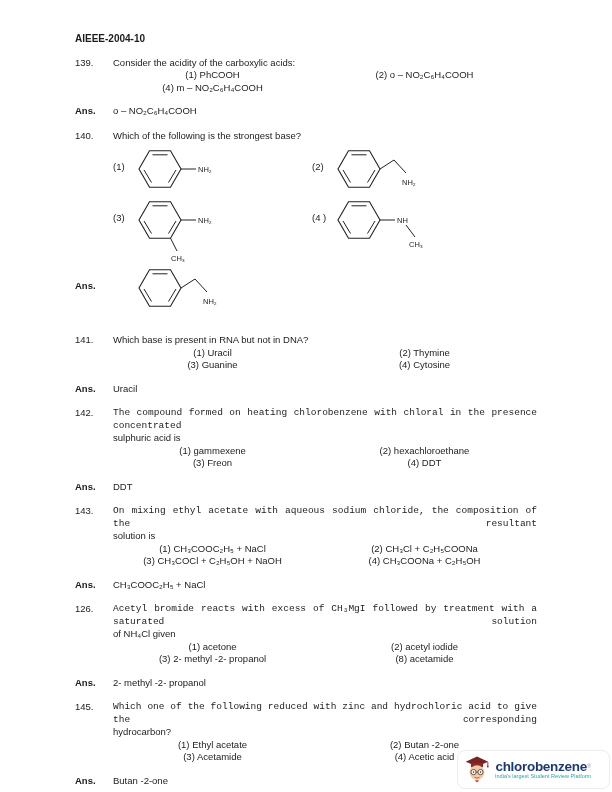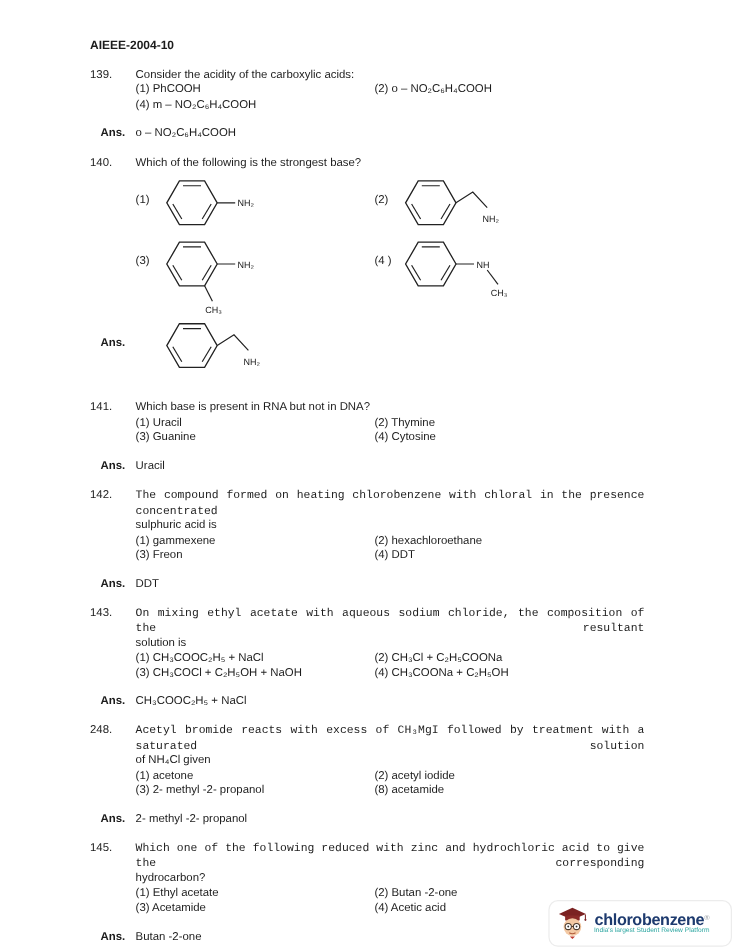--- a/index.html
+++ b/index.html
@@ -10,23 +10,23 @@
     font-size:9.5px; line-height:12.5px; color:#1c1c1c;
   }
   .content { padding:33px 75px 0 75px; }
   .header { font-weight:bold; font-size:10px; margin-bottom:11px; }
   .q { display:flex; margin-bottom:11px; }
   .q.mb0 { margin-bottom:0; }
   .qnum { width:38px; flex:none; }
   .qbody { width:424px; }
   .qline-just { text-align:justify; text-align-last:justify;font-family:Liberation Mono, monospace; }
   .opts { display:grid; grid-template-columns:199px 1fr; }
-  .opt { white-space:nowrap; }
+  .opt { white-space:nowrap;text-align:center; }
   .ans { display:flex; margin-bottom:12px; }
-  .anslabel { width:38px; flex:none; font-weight:bold;text-align:center; }
+  .anslabel { width:38px; flex:none; font-weight:bold; }
   .anstext {}
   
   .sopts { display:grid; grid-template-columns:199px 1fr; row-gap:4px; margin-top:4px; }
   .sopt { display:flex; align-items:flex-start; }
   .slabel { width:24px; flex:none; margin-top:15px; }
   svg.struct { display:block; }
   .struct line, .struct polyline, .struct polygon { stroke:#222; fill:none; }
   .struct line, .struct polyline { stroke-width:1; }
   .struct text { font-family:"Liberation Sans","DejaVu Sans",sans-serif; font-size:7.5px; fill:#222; }
   .ansfig { display:flex; margin-bottom:22px; }
@@ -188,21 +188,21 @@
           <div class="opt">(4) CH₃COONa + C₂H₅OH</div>
         </div>
       </div>
     </div>
     <div class="ans">
       <div class="anslabel">Ans.</div>
       <div class="anstext">CH₃COOC₂H₅ + NaCl</div>
     </div>
 
     <div class="q">
-      <div class="qnum">248.</div>
+      <div class="qnum">126.</div>
       <div class="qbody">
         <div class="qline qline-just">Acetyl bromide reacts with excess of CH₃MgI followed by treatment with a saturated solution</div>
         <div class="qline">of NH₄Cl given</div>
         <div class="opts">
           <div class="opt">(1) acetone</div>
           <div class="opt">(2) acetyl iodide</div>
           <div class="opt">(3) 2- methyl -2- propanol</div>
           <div class="opt">(8) acetamide</div>
         </div>
       </div>

